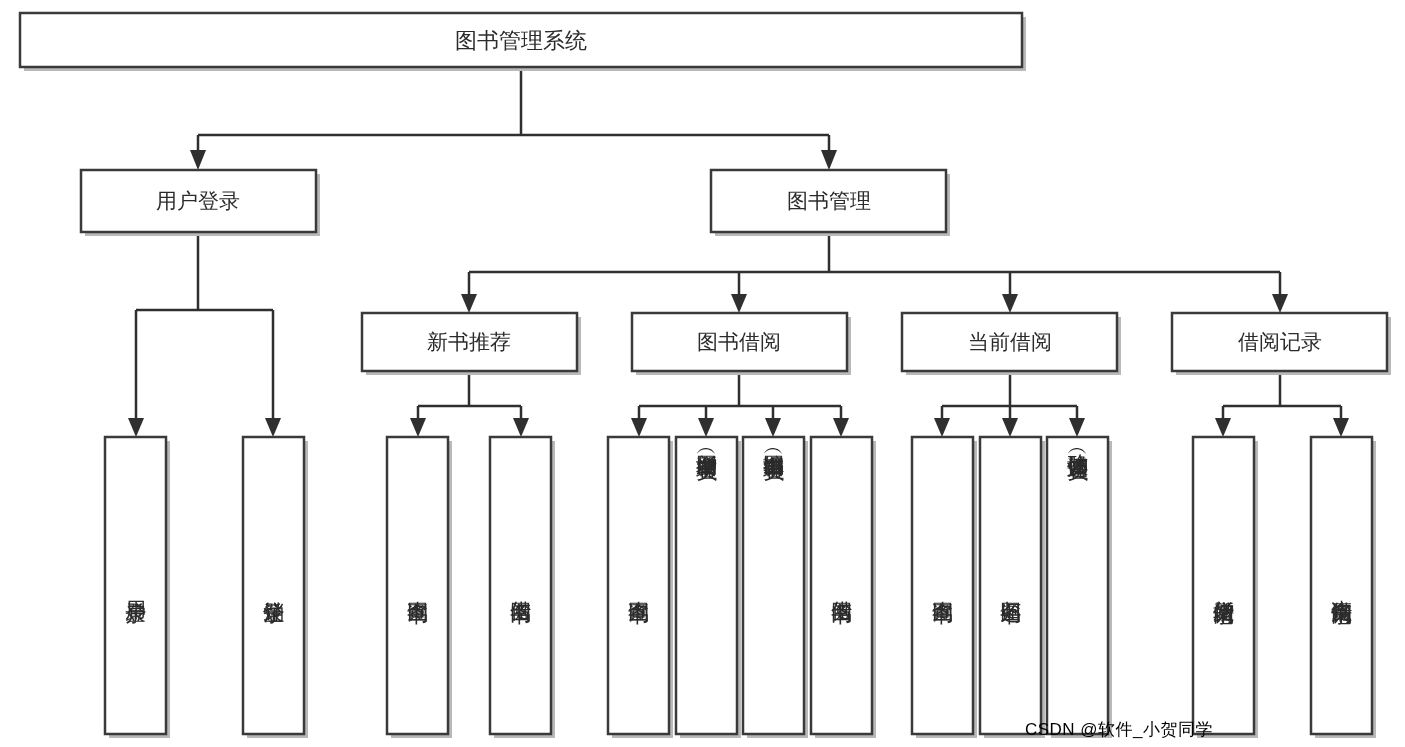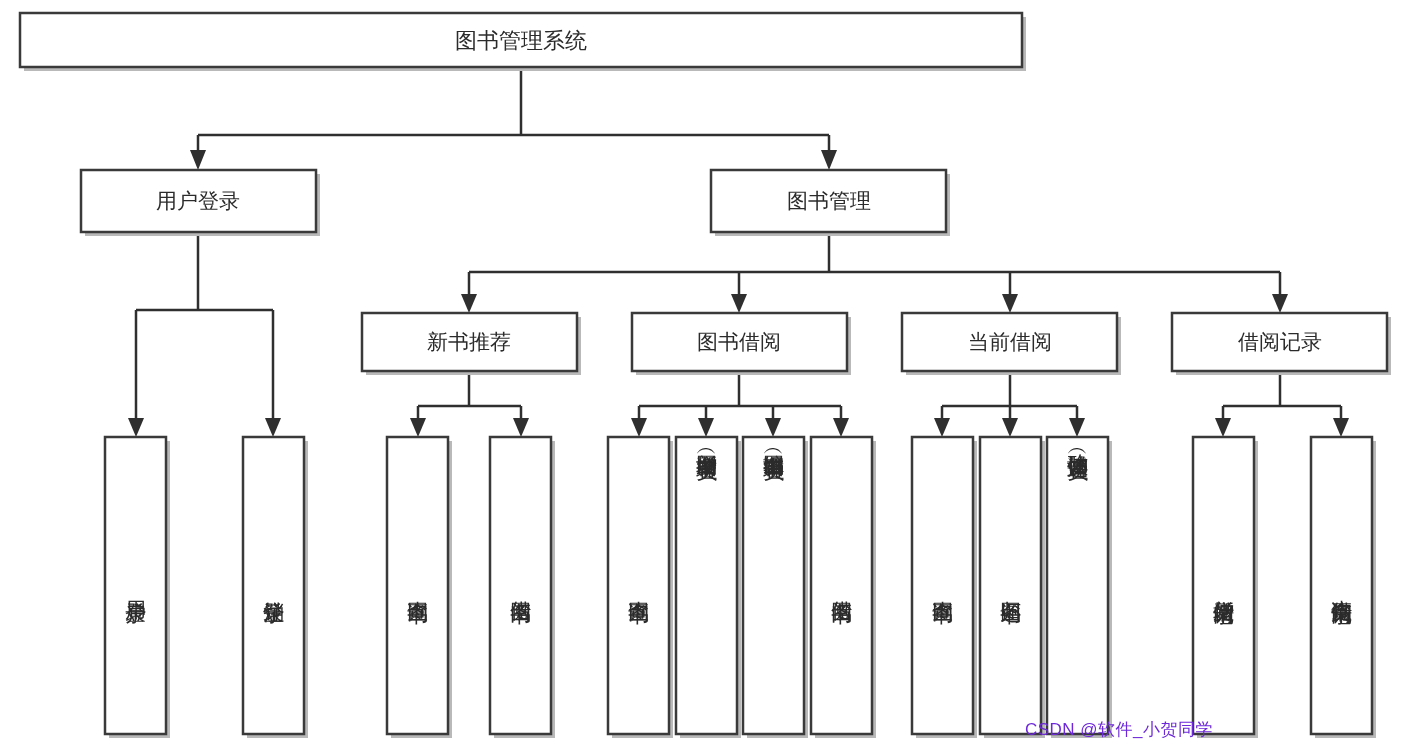--- a/index.html
+++ b/index.html
@@ -74,21 +74,21 @@
     color: #2b2b2b;
     letter-spacing: 1px;
     white-space: nowrap;
   }
   .watermark {
     position: absolute;
     right: 14px;
     bottom: 6px;
     font-family: "Liberation Sans", "DejaVu Sans", sans-serif;
     font-size: 17px;
-    color: #6d28d9;
+    color: #000000;
     letter-spacing: 0.5px;
     white-space: nowrap;
   }
 </style>
 </head>
 <body>
 
 <div id="diagram-root">
 
   <svg class="diagram-canvas" viewBox="0 0 1405 747">

